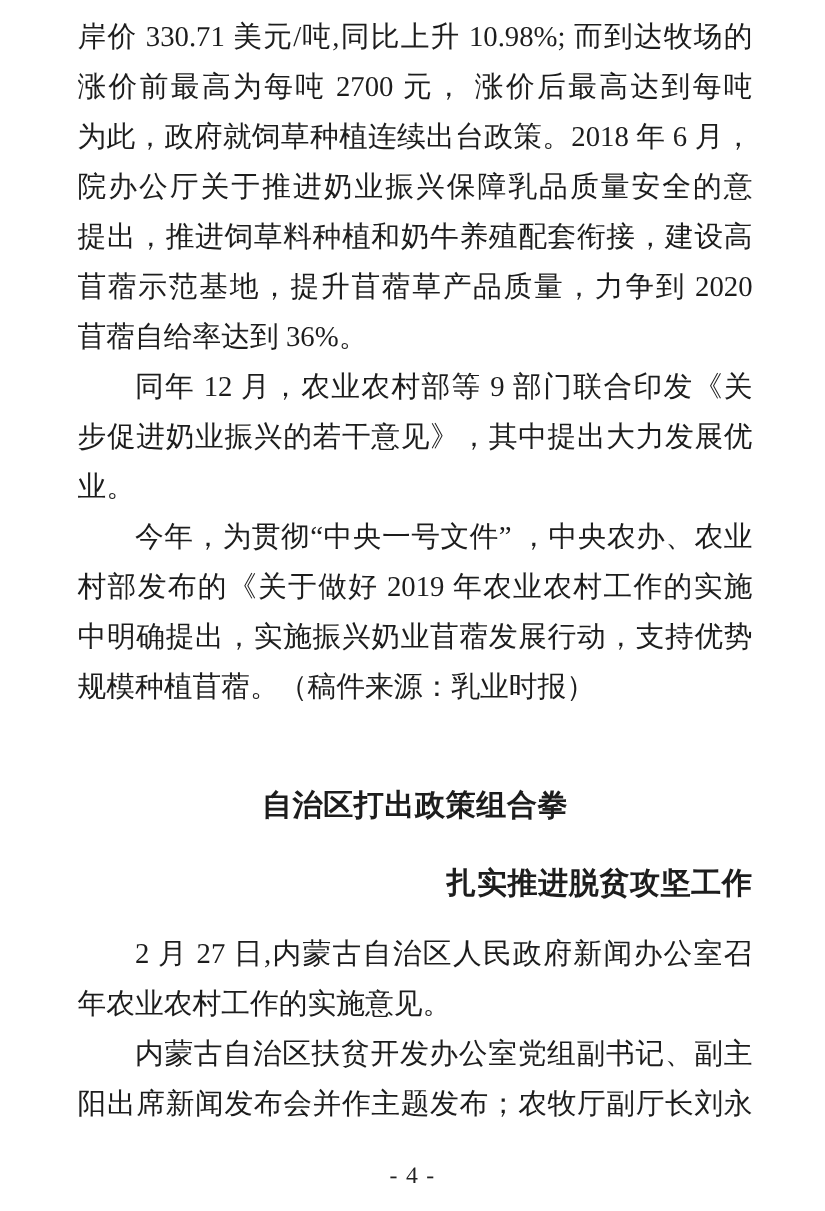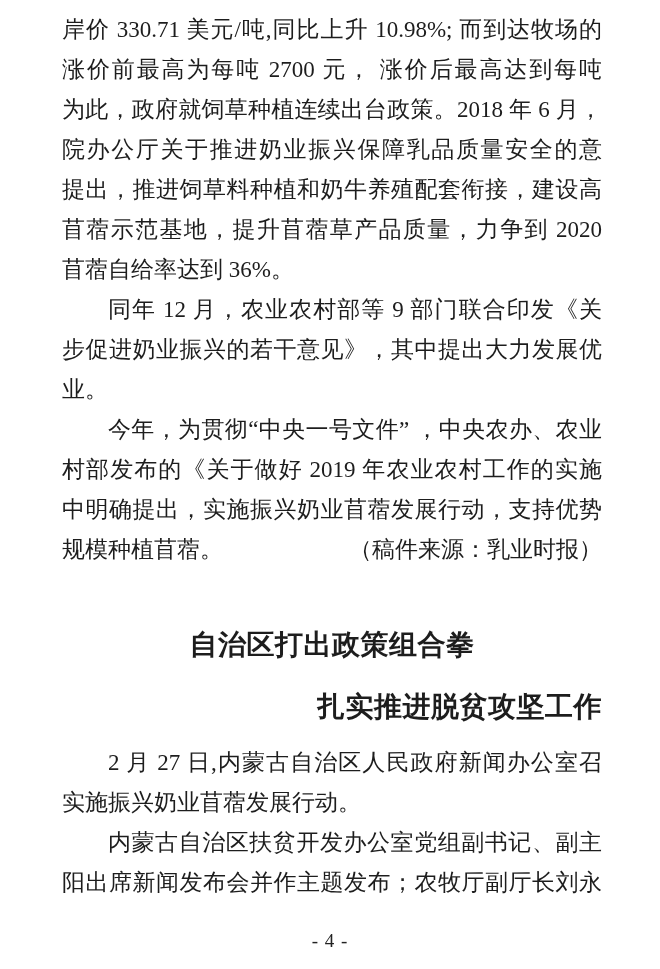--- a/index.html
+++ b/index.html
@@ -29,27 +29,26 @@
   }
   .line.lastline {
     text-align: left;
     text-align-last: left;
   }
   .line.indent {
     text-indent: 46px;
   }
   .source-line {
     display: flex;
-    justify-content: space-between;
     font-size: 23px;
     height: 40px;
     line-height: 40px;
   }
   .heading-line {
-    font-size: 28px;
+    font-size: 24px;
     font-weight: bold;
     text-align: center;
     height: 40px;
     line-height: 40px;
     letter-spacing: 0.5px;
   }
   .heading-line.first {
     margin-top: 55px;
   }
   .heading-line.second {
@@ -96,21 +95,21 @@
       </div>
     </div>
 
     <div>
       <div class="heading-line first">自治区打出政策组合拳</div>
       <div class="heading-line second">扎实推进脱贫攻坚工作</div>
     </div>
 
     <div class="section2">
       <div class="line indent">2 月 27 日,内蒙古自治区人民政府新闻办公室召开扎实</div>
-      <div class="line lastline">实施振兴奶业苜蓿发展行动。</div>
+      <div class="line lastline">年农业农村工作的实施意见。</div>
       <div class="line indent">内蒙古自治区扶贫开发办公室党组副书记、副主任曹思</div>
       <div class="line">阳出席新闻发布会并作主题发布；农牧厅副厅长刘永志、医</div>
     </div>
 
   </div>
 
   <div class="footer">- 4 -</div>
 </div>
 
 </body></html>

